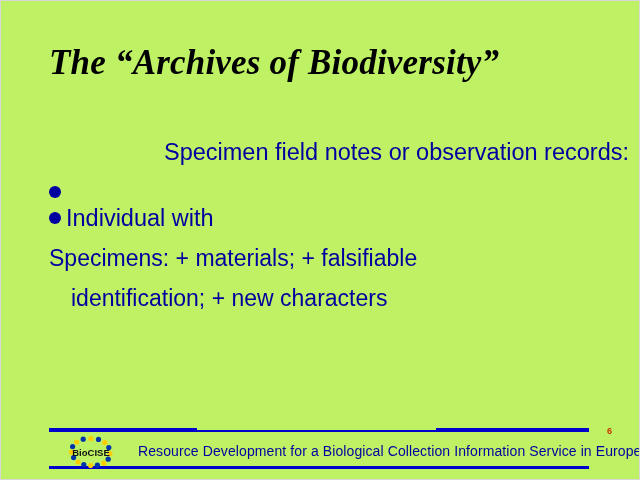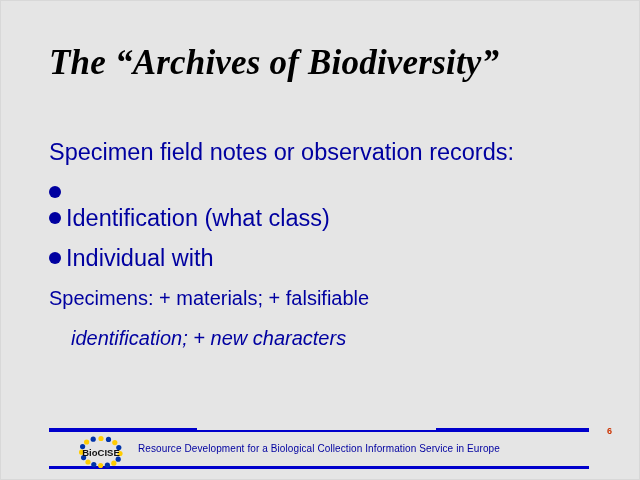--- a/index.html
+++ b/index.html
@@ -4,21 +4,21 @@
 <style>
   html, body {
     margin: 0;
     padding: 0;
     background: #ffffff;
   }
   #slide {
     position: relative;
     width: 640px;
     height: 480px;
-    background: #e5e5e5;
+    background: #bef264;
     overflow: hidden;
     box-sizing: border-box;
     border: 1px solid #d8d8d8;
     font-family: "Liberation Sans", sans-serif;
   }
 
   
   .slide-title {
     position: absolute;
     left: 48px;
@@ -41,46 +41,46 @@
     top: 131px;
     width: 580px;
   }
   .line {
     display: flex;
     align-items: flex-start;
     color: #0000A0;
     font-size: 23.5px;
     line-height: 40px;
     white-space: nowrap;
+    text-align: right;
   }
   .line.plain {
     display: block;
   }
   .bullet-dot {
     flex: 0 0 auto;
     width: 12px;
     height: 12px;
     border-radius: 50%;
     background: #0000A0;
     margin-top: 14px;
     margin-right: 5px;
   }
   .bullet-text {
     flex: 0 1 auto;
   }
   .para {
     color: #0000A0;
-    font-size: 20px;
+    font-size: 23px;
     line-height: 40px;
     white-space: nowrap;
   }
   .para .cont {
     display: block;
     padding-left: 22px;
-    font-style: italic;
   }
 
   
   .rule-top {
     position: absolute;
     left: 48px;
     top: 429px;
     width: 540px;
     height: 2px;
     background: #0000CC;
@@ -106,39 +106,39 @@
     left: 48px;
     top: 465px;
     width: 540px;
     height: 3px;
     background: #0000CC;
   }
   .footer-text {
     position: absolute;
     left: 137px;
     top: 442px;
-    font-size: 10px;
+    font-size: 14px;
     color: #0000A0;
     white-space: nowrap;
     letter-spacing: 0.1px;
   }
   .slide-number {
     position: absolute;
     left: 606px;
     top: 424px;
     font-size: 9px;
     font-weight: bold;
     color: #CC3300;
     line-height: 12px;
   }
 
   
   .logo {
     position: absolute;
-    left: 76px;
+    left: 66px;
     top: 434px;
     width: 48px;
     height: 33px;
   }
   .logo svg { display: block; }
 </style>
 </head>
 <body>
 
 <div id="slide">
@@ -147,24 +147,20 @@
 
   <div class="body-block">
 
     <div class="line plain">Specimen field notes or observation records:</div>
 
 
     <div class="line">
       <span class="bullet-dot"></span>
     </div>
 
-    <div class="line">
-      <span class="bullet-dot"></span>
-      <span class="bullet-text">Identification (what class)</span>
-    </div>
 
     <div class="line">
       <span class="bullet-dot"></span>
       <span class="bullet-text">Individual with</span>
     </div>
 
     <div class="para">
       <span class="first">Specimens: + materials; + falsifiable</span>
       <span class="cont">identification; + new characters</span>
     </div>

